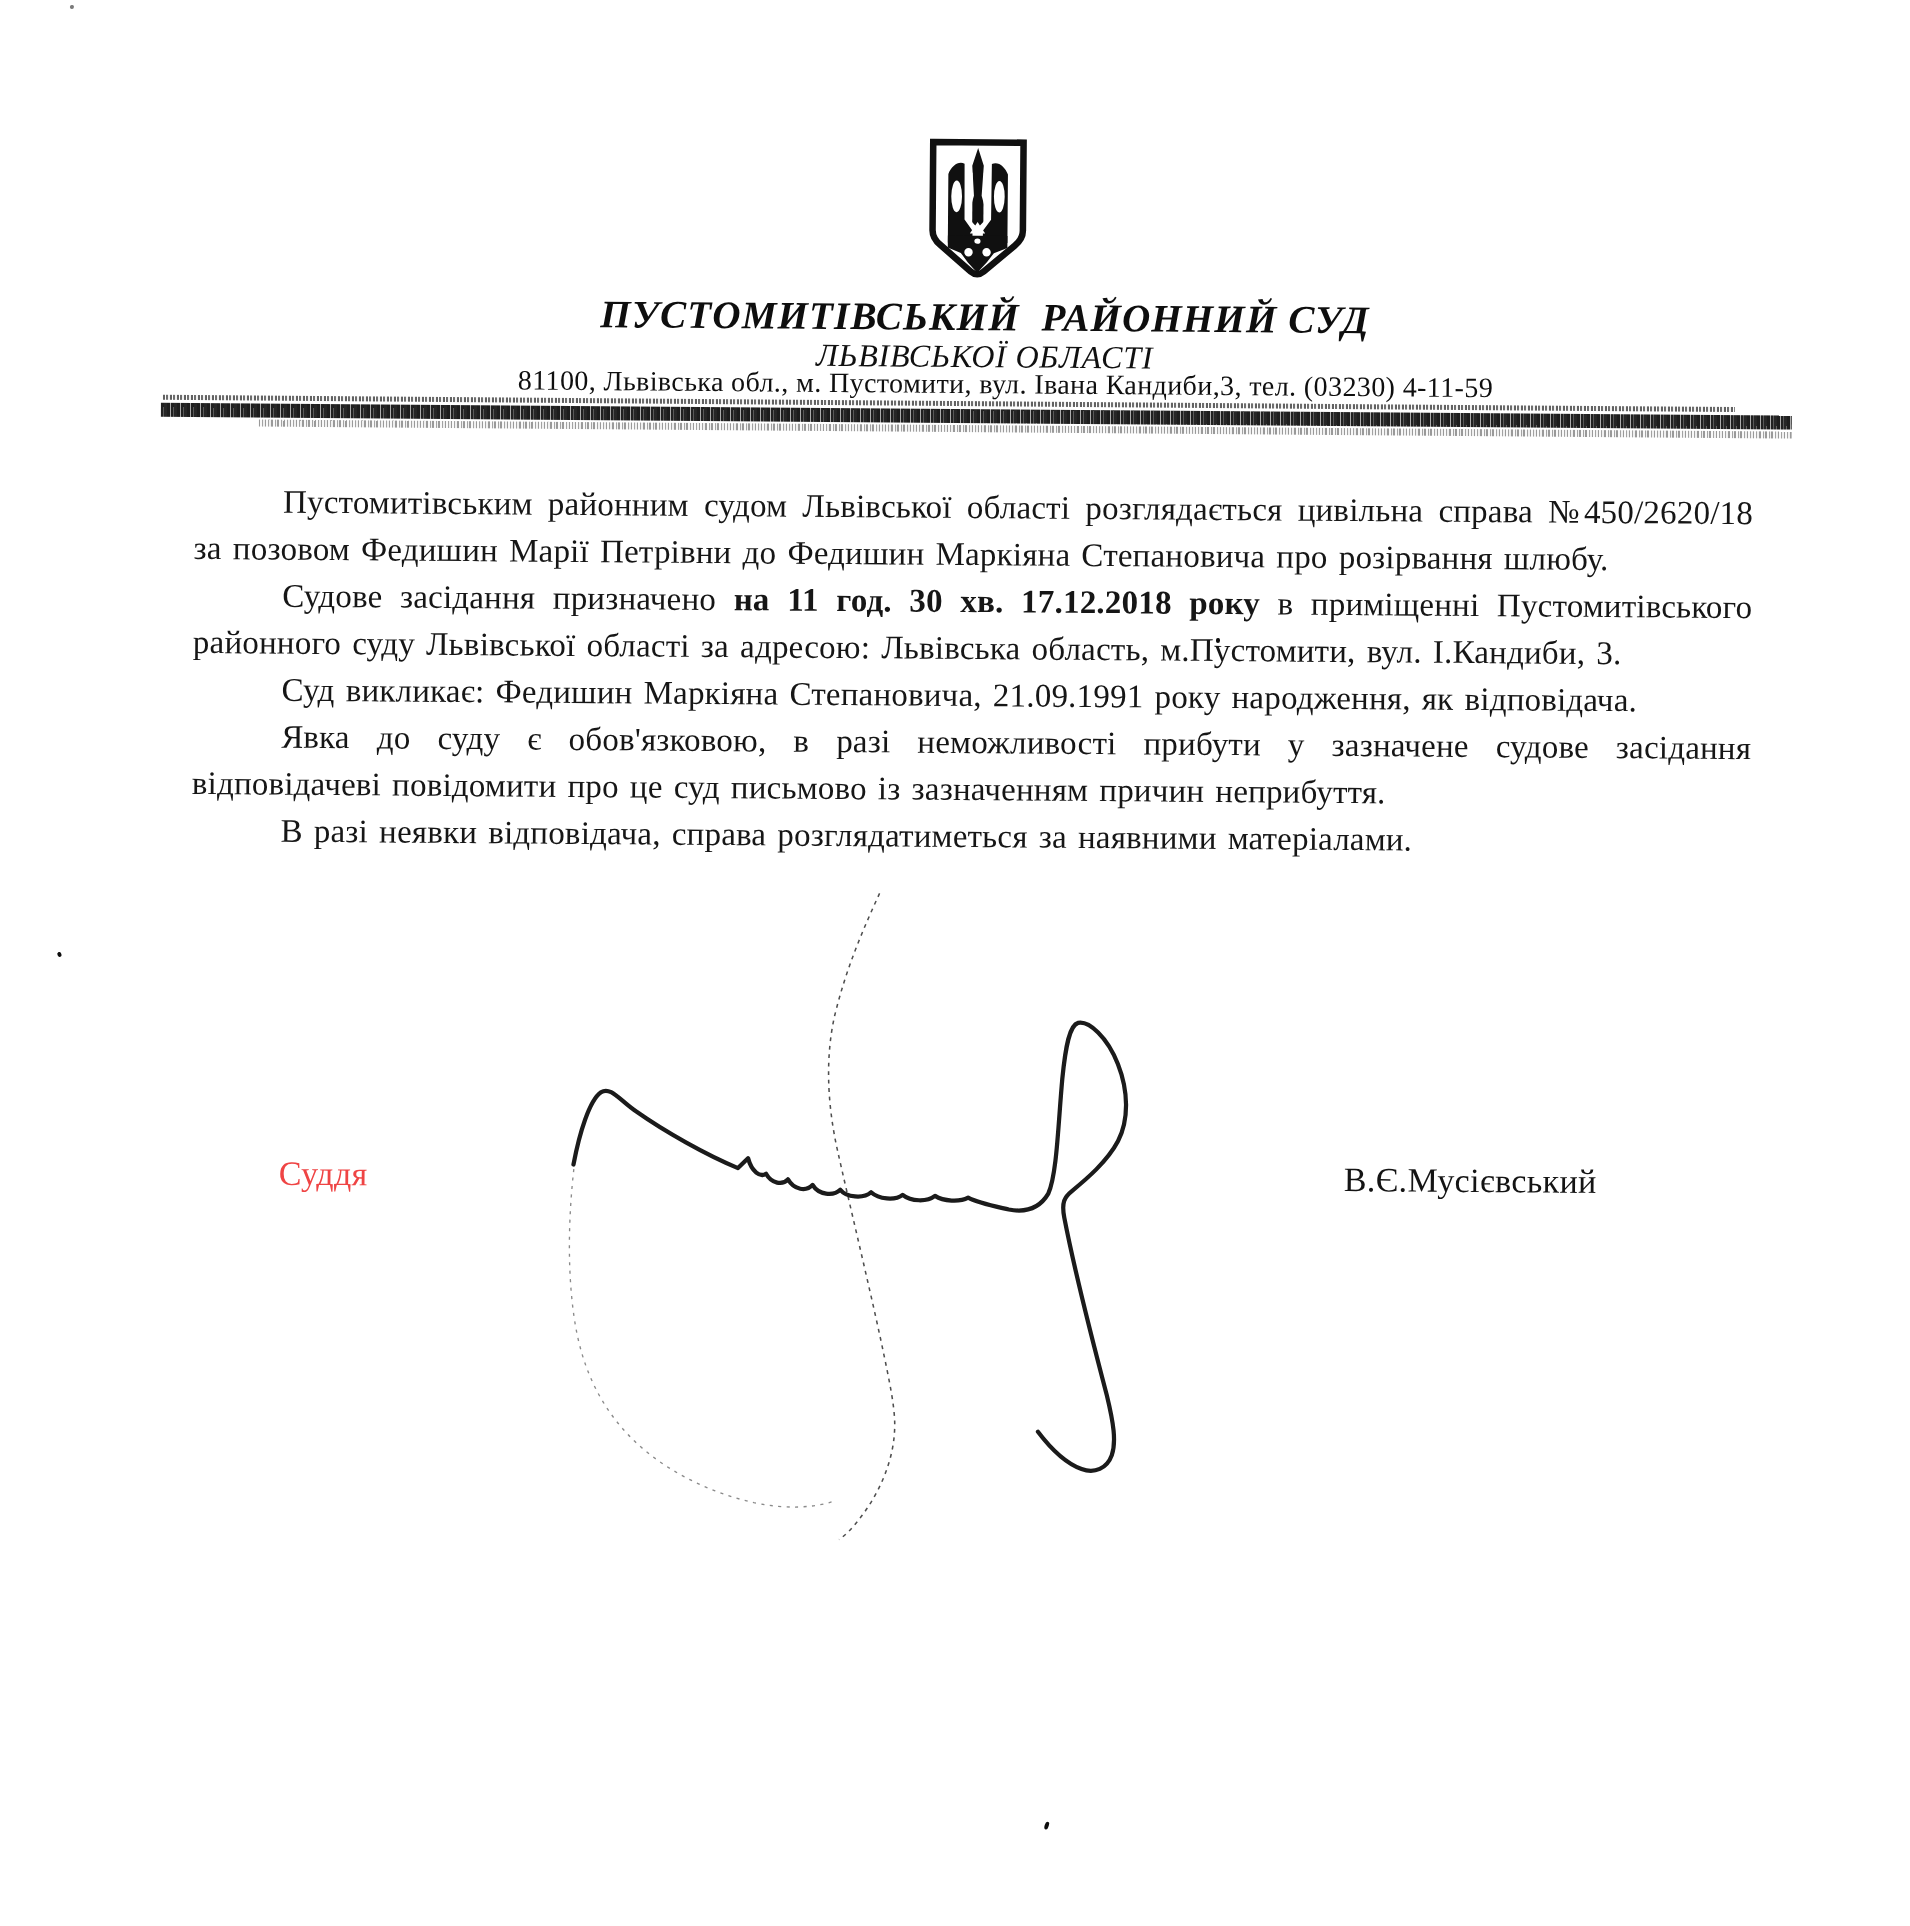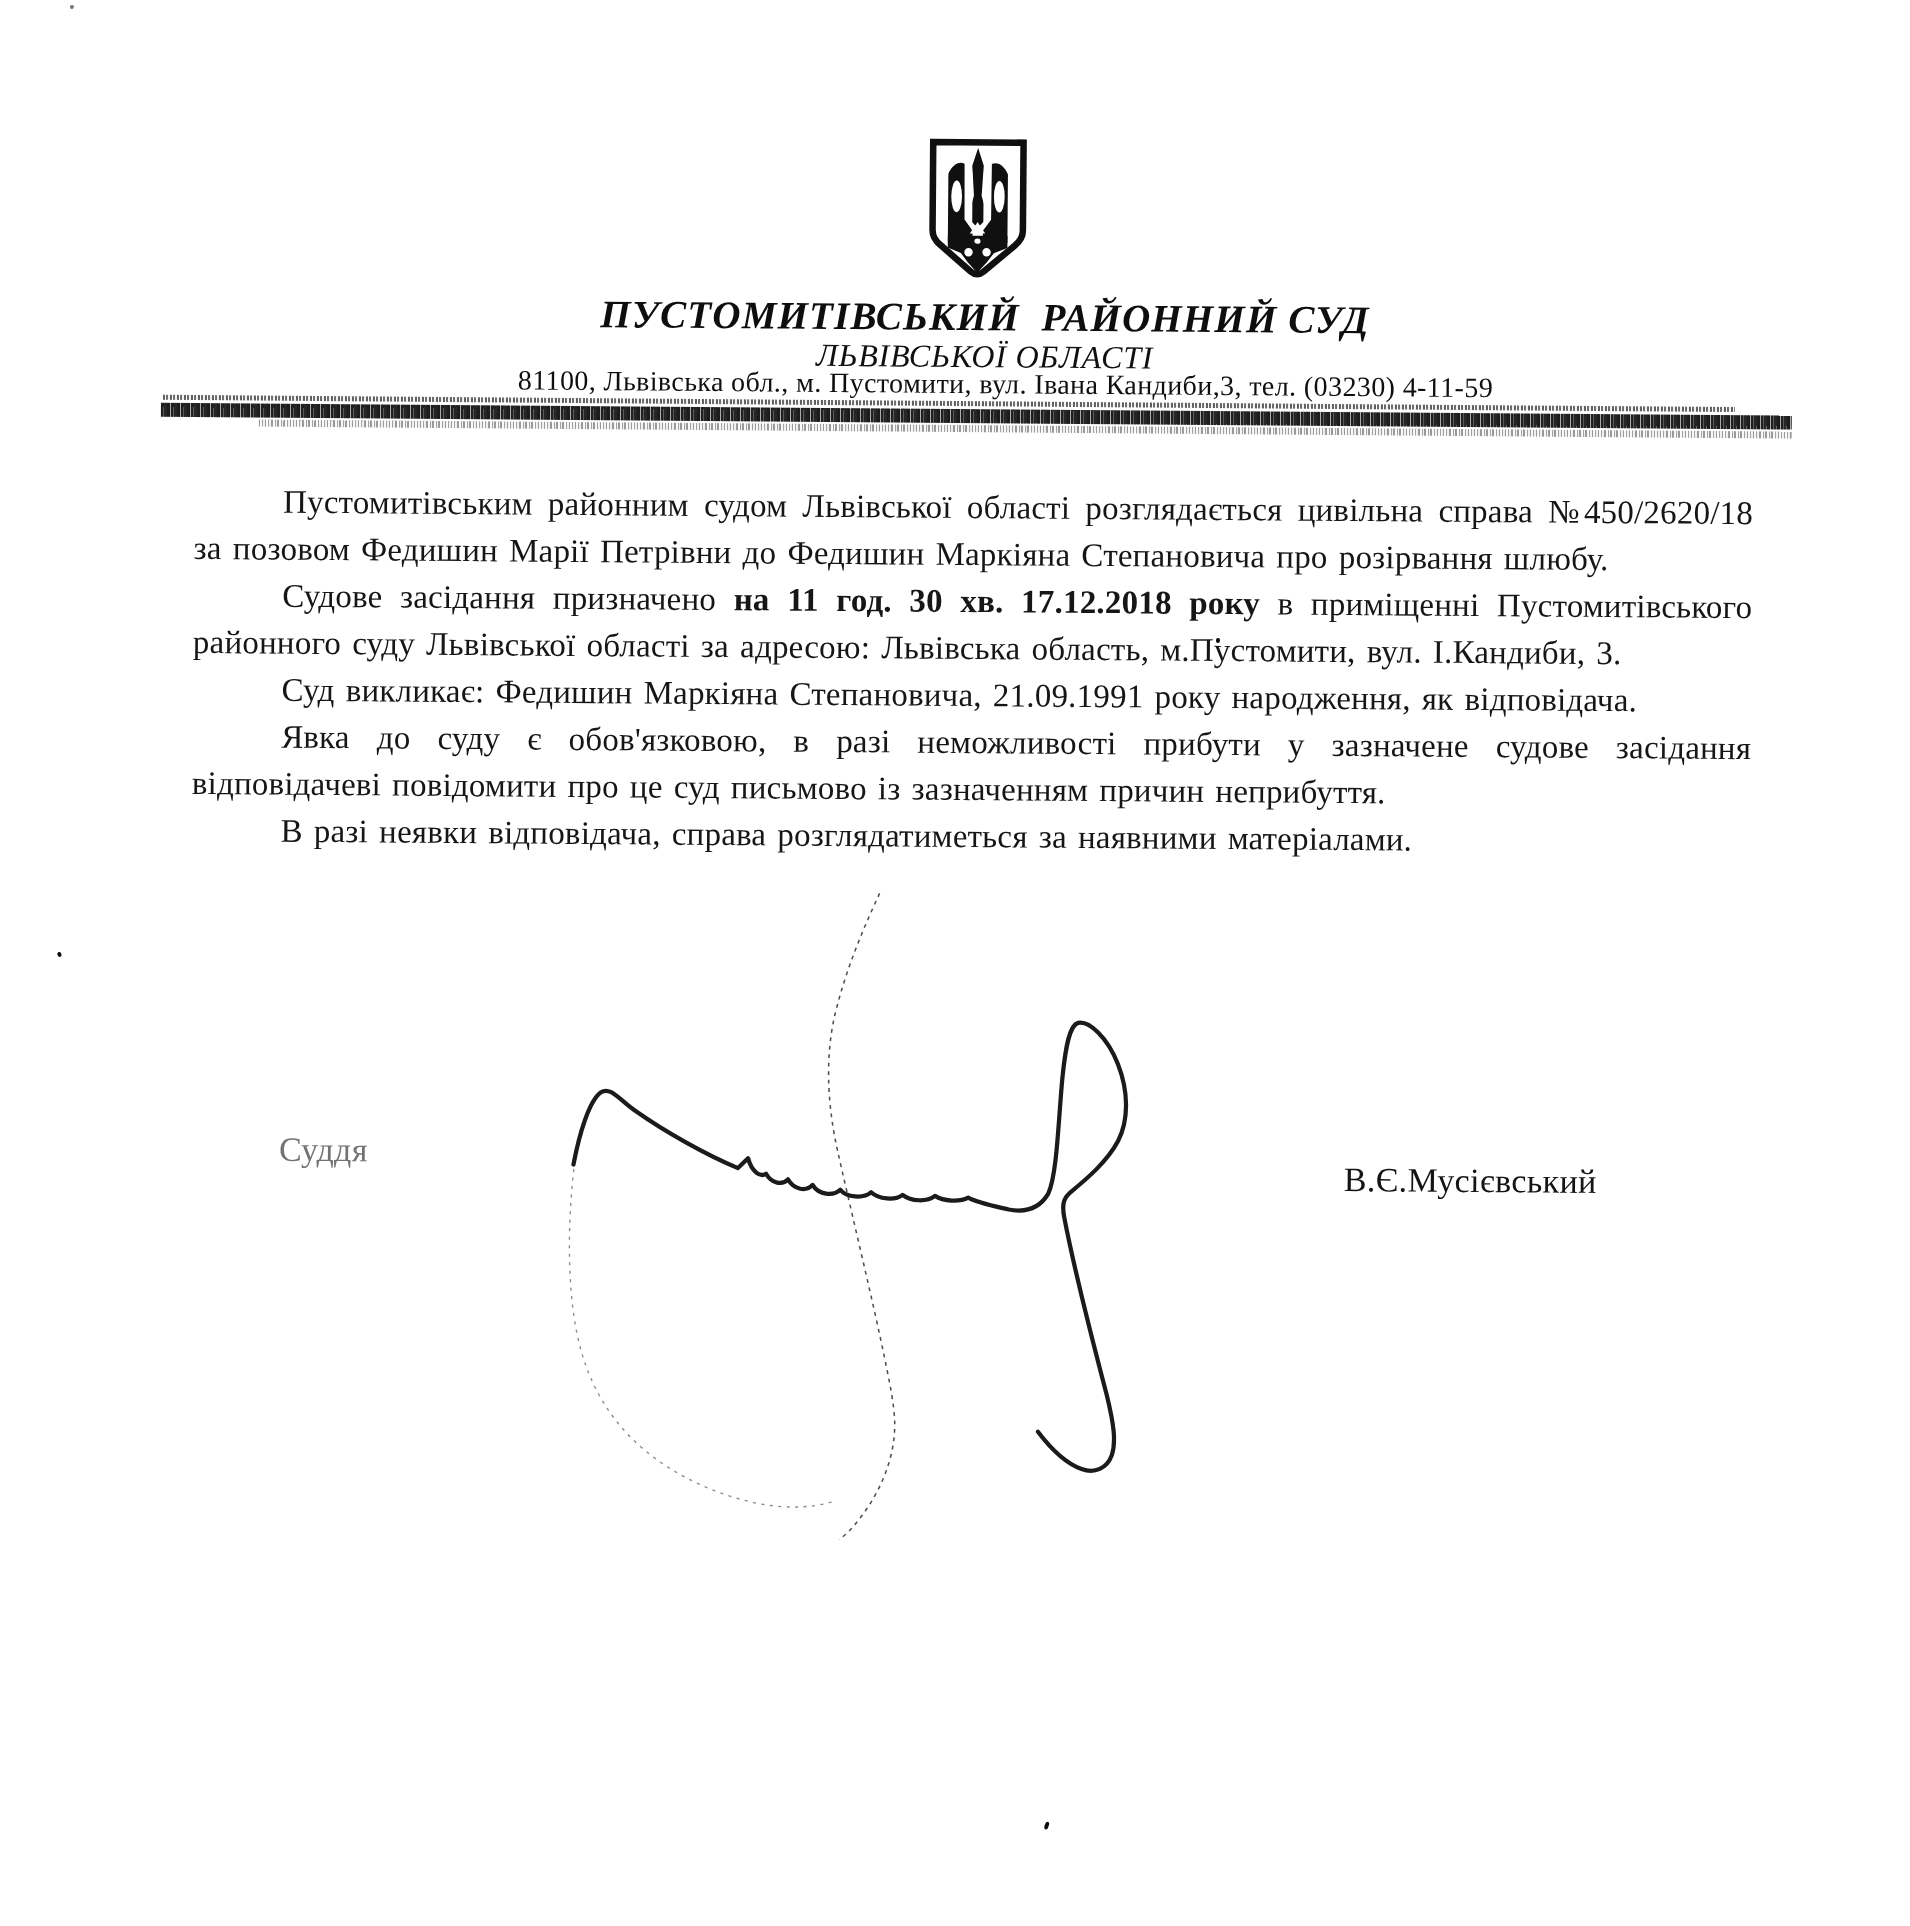--- a/index.html
+++ b/index.html
@@ -66,22 +66,22 @@
   .doc-body{
     position:absolute;left:195px;top:484px;width:1559px;
     font-size:33px;line-height:47px;
     text-align:justify;color:#161616;
     letter-spacing:0.2px;word-spacing:2.7px;
   }
   .doc-body p{margin:0;text-indent:89px;}
   .b{font-weight:bold;}
   
   .sig-label{
-    position:absolute;left:285px;top:1136px;
-    font-size:34px;color:#737373;letter-spacing:0.4px;text-align:center;
+    position:absolute;left:285px;top:1160px;
+    font-size:34px;color:#ef4444;letter-spacing:0.4px;text-align:center;
   }
   .sig-name{
     position:absolute;left:1350px;top:1158px;
     font-size:34px;color:#141414;letter-spacing:0.4px;
   }
   .signature-svg{position:absolute;left:539px;top:847px;width:636px;height:732px;}
   
   .speck{position:absolute;background:#0d0d0d;border-radius:50% 45% 55% 50%;}
   .sp-top{left:67px;top:12px;width:3.5px;height:3.5px;opacity:.55;}
   .sp-margin{left:62px;top:959px;width:4.2px;height:5.4px;transform:rotate(-25deg);}

